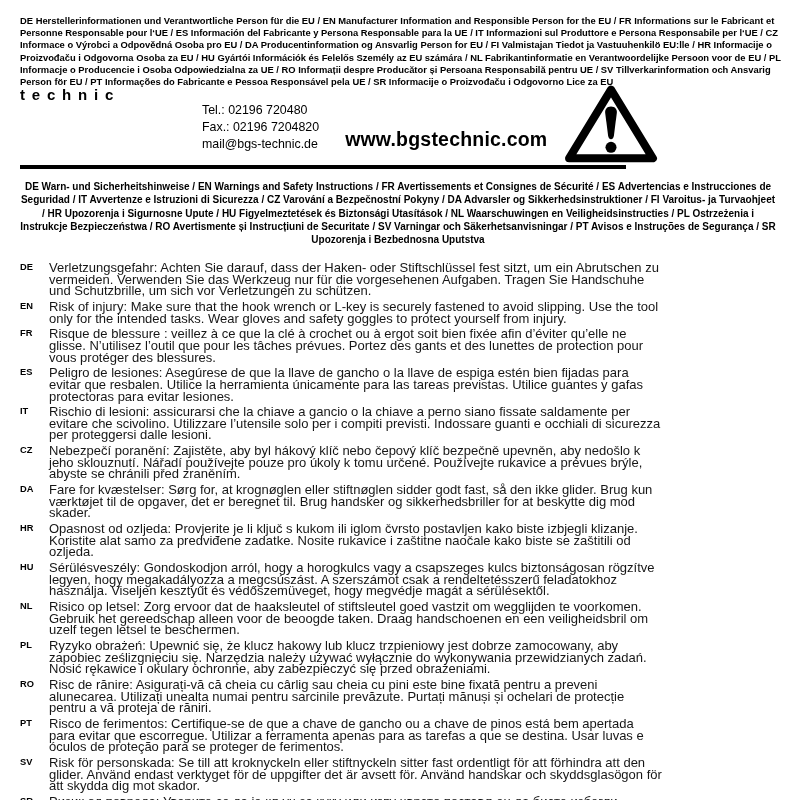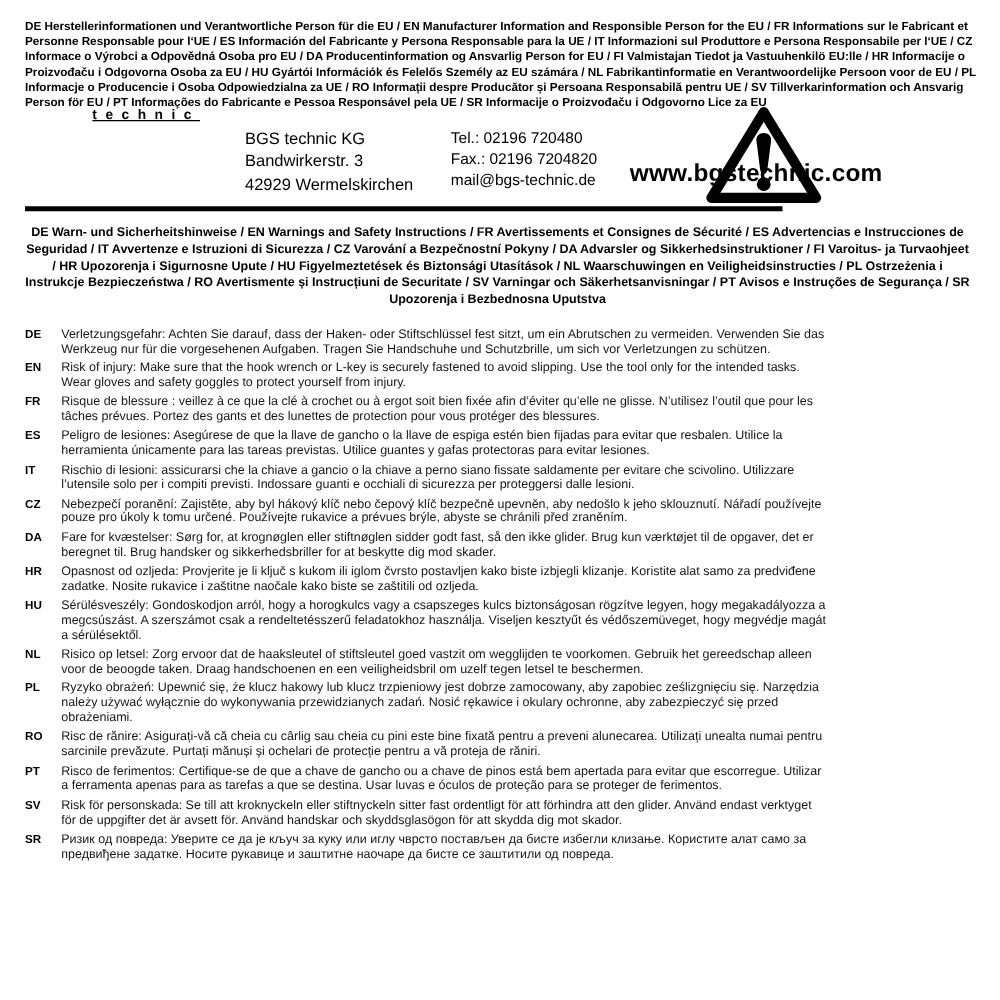--- a/index.html
+++ b/index.html
@@ -27,27 +27,25 @@
   .logo-bgs {
     font-size: 58px;
     font-weight: bold;
     letter-spacing: -5px;
     line-height: 56px;
     display: inline-block;
     transform: scaleY(1.04);
   }
   .logo-reg { font-size: 12px; font-weight: bold; vertical-align: 40px; margin-left: 4px; }
   .logo-sub {
-    font-size: 11px;
+    font-size: 15px;
     font-weight: bold;
     letter-spacing: 6.8px;
-    text-align: right;
     margin-top: -8px;
     padding-right: 12px;
-    text-decoration: underline;
   }
   .company { margin-left: 24px; font-size: 13.2px; line-height: 18.2px; margin-top: 6px; white-space: nowrap; }
   .contact { margin-left: 30px; font-size: 12.4px; line-height: 17px; margin-top: 6px; white-space: nowrap; }
   .website { margin-left: 26px; font-size: 19.5px; font-weight: bold; margin-top: 32px; letter-spacing: 0.2px; white-space: nowrap; }
 
   .warning-triangle { position: absolute; top: 84px; right: 14px; width: 94px; height: 80px; }
 
   .brand-rule { width: 606px; height: 3.5px; background: #000; margin-top: 3px; }
 
   
@@ -66,43 +64,38 @@
   .warning-item { display: flex; margin-bottom: 3.6px; }
   .warning-code {
     font-weight: bold;
     font-size: 9.3px;
     line-height: 11.8px;
     width: 29px;
     flex: 0 0 29px;
     color: #000;
   }
   .warning-text {
-    font-size: 10px;
+    font-size: 13px;
     line-height: 11.8px;
     width: 735px;
     color: #161616;
   }
 </style>
 </head>
 <body>
 
 <div class="page">
 
   <div class="header-top">DE Herstellerinformationen und Verantwortliche Person für die EU  /  EN Manufacturer Information and Responsible Person for the EU  /  FR Informations sur le Fabricant et Personne Responsable pour l‘UE  /  ES Información del Fabricante y Persona Responsable para la UE  /  IT Informazioni sul Produttore e Persona Responsabile per l‘UE  /  CZ Informace o Výrobci a Odpovědná Osoba pro EU  /  DA Producentinformation og Ansvarlig Person for EU  /  FI Valmistajan Tiedot ja Vastuuhenkilö EU:lle  /  HR Informacije o Proizvođaču i Odgovorna Osoba za EU  /  HU Gyártói Információk és Felelős Személy az EU számára  /  NL Fabrikantinformatie en Verantwoordelijke Persoon voor de EU  /  PL Informacje o Producencie i Osoba Odpowiedzialna za UE  /  RO Informații despre Producător și Persoana Responsabilă pentru UE  /  SV Tillverkarinformation och Ansvarig Person för EU  /  PT Informações do Fabricante e Pessoa Responsável pela UE  /  SR Informacije o Proizvođaču i Odgovorno Lice za EU</div>
 
   <div class="brand-row">
     <div class="logo">
       <div class="logo-sub">technic</div>
     </div>
 
-    <div class="company">
-      <div>BGS technic KG</div>
-      <div>Bandwirkerstr. 3</div>
-      <div>42929 Wermelskirchen</div>
-    </div>
 
     <div class="contact">
       <div>Tel.: 02196 720480</div>
       <div>Fax.: 02196 7204820</div>
       <div>mail@bgs-technic.de</div>
     </div>
 
     <div class="website">www.bgstechnic.com</div>
   </div>
 

